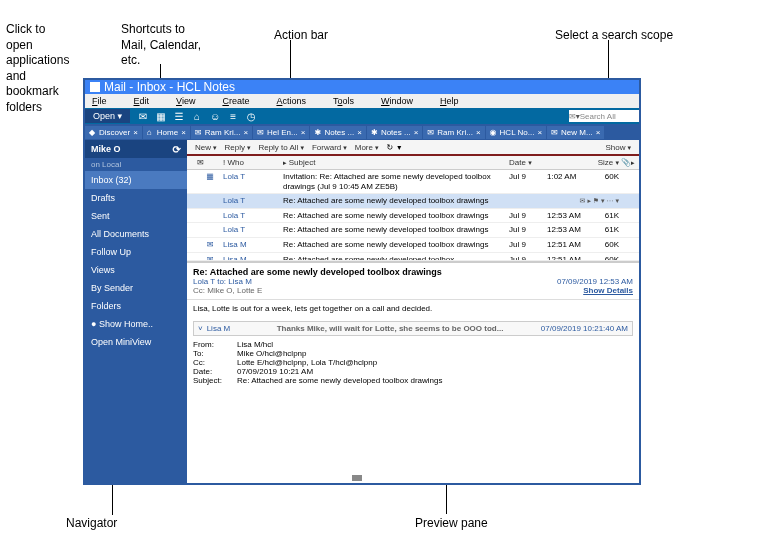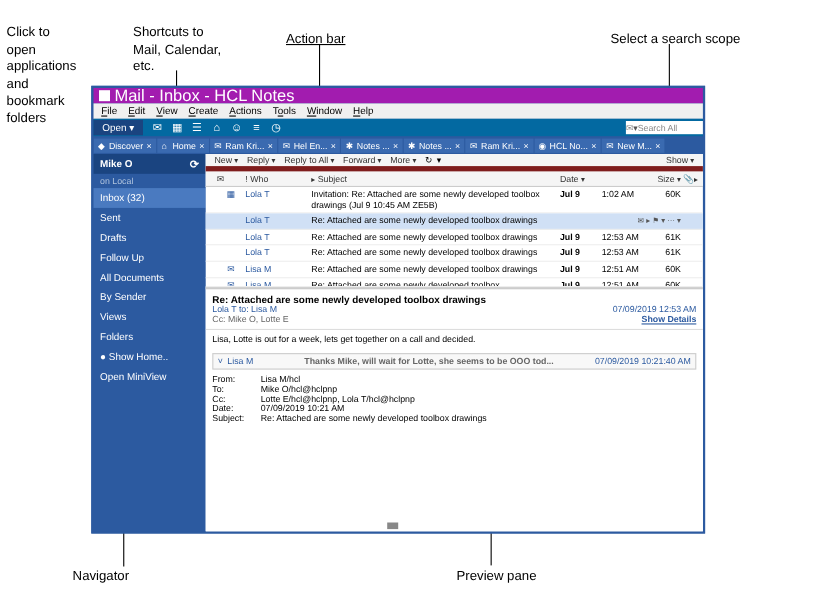--- a/index.html
+++ b/index.html
@@ -3,24 +3,24 @@
 <meta charset="utf-8">
 <style>
   * { box-sizing: border-box; margin: 0; padding: 0; font-family: Arial, sans-serif; }
   body { width: 762px; height: 542px; background: #fff; position: relative; font-size: 10px; }
   
   .annotation { position: absolute; font-size: 12px; color: #000; line-height: 1.3; }
   .ann-line { position: absolute; background: #000; }
   
   .app-window { position: absolute; left: 83px; top: 78px; width: 558px; height: 407px; background: #2c5aa0; border: 2px solid #2c5aa0; }
   
-  .title-bar { height: 14px; background: #a21caf; color: #fff; font-size: 15px; padding: 1px 5px; display: flex; align-items: center; }
+  .title-bar { height: 14px; background: #3b82f6; color: #fff; font-size: 12px; padding: 1px 5px; display: flex; align-items: center; }
   .title-icon { width: 10px; height: 10px; background: #fff; margin-right: 4px; display: inline-block; }
   
-  .menu-bar { height: 14px; background: #f0f0f0; display: flex; align-items: center; padding: 0 2px; font-size: 9px; }
+  .menu-bar { height: 14px; background: #f0f0f0; display: flex; align-items: center; padding: 0 2px; font-size: 9px; gap: 17px; }
   .menu-bar span { padding: 0 5px; cursor: default; }
   .menu-bar span u { text-decoration: underline; }
   
   .toolbar-row { height: 16px; background: #0369a1; display: flex; align-items: center; }
   .open-btn { background: #1a4480; color: #fff; font-size: 9px; padding: 2px 8px; margin-right: 4px; }
   .tb-icon { width: 14px; height: 14px; margin: 0 2px; color: #fff; display: flex; align-items: center; justify-content: center; font-size: 10px; }
   .search-box { margin-left: auto; background: #fff; width: 70px; height: 12px; display: flex; align-items: center; font-size: 8px; color: #888; }
   
   .tab-row { height: 16px; background: #2c5aa0; display: flex; align-items: center; overflow: hidden; }
   .tab { background: #3a6ab0; color: #fff; font-size: 8px; padding: 2px 4px; margin-right: 1px; display: flex; align-items: center; white-space: nowrap; }
@@ -31,42 +31,42 @@
   
   .navigator { width: 102px; background: #2c5aa0; color: #fff; font-size: 9px; }
   .nav-header { padding: 4px 6px; font-weight: bold; background: #1a4480; }
   .nav-subheader { padding: 2px 6px; font-size: 8px; color: #b0c4de; }
   .nav-item { padding: 4px 6px; cursor: default; }
   .nav-item.active { background: #4a7ac0; }
   .nav-refresh { float: right; font-size: 10px; }
   
   .content-area { flex: 1; background: #fff; display: flex; flex-direction: column; }
   
-  .action-bar { height: 16px; background: #f5f5f5; border-bottom: 5px solid #7f1d1d; display: flex; align-items: center; font-size: 8px; padding: 0 4px; }
+  .action-bar { height: 16px; background: #f5f5f5; border-bottom: 2px solid #7f1d1d; display: flex; align-items: center; font-size: 8px; padding: 0 4px; }
   .action-bar .act { padding: 0 4px; color: #333; }
   .action-bar .act::after { content: " ▾"; font-size: 7px; }
   .show-btn { margin-left: auto; padding: 0 4px; }
   
   .list-header { height: 14px; background: #f5f5f5; border-bottom: 1px solid #ccc; display: flex; align-items: center; font-size: 8px; color: #333; }
   .col-icon { width: 36px; padding-left: 10px; }
   .col .arrow { font-size: 7px; }
   .col-who { width: 60px; }
   .col-subject { flex: 1; }
   .col-date { width: 38px; }
   .col-time { width: 44px; }
   .col-size { width: 30px; text-align: right; padding-right: 2px; }
   .col-extra { width: 18px; }
   
   .msg-list { flex: 0 0 auto; }
   .msg-row { display: flex; align-items: flex-start; font-size: 8px; border-bottom: 1px solid #eee; padding: 2px 0; }
   .msg-row.selected { background: #d0e0f5; }
   .msg-icon { width: 36px; text-align: center; color: #2c5aa0; padding-left: 10px; }
   .msg-who { width: 60px; color: #2c5aa0; }
   .msg-subject { flex: 1; padding-right: 4px; line-height: 1.2; }
-  .msg-date { width: 38px; font-weight: bold; }
+  .msg-date { width: 38px; }
   .msg-time { width: 44px; }
   .msg-size { width: 30px; text-align: right; padding-right: 2px; }
   .msg-extra { width: 18px; }
   .msg-actions { font-size: 7px; color: #555; }
   
   .preview-pane { flex: 1; border-top: 2px solid #ccc; background: #fff; font-size: 8px; overflow: hidden; }
   .preview-header { padding: 4px 6px; border-bottom: 1px solid #ddd; }
   .preview-subject { font-weight: bold; font-size: 9px; }
   .preview-meta { color: #2c5aa0; font-size: 8px; display: flex; justify-content: space-between; }
   .preview-meta2 { color: #666; font-size: 8px; display: flex; justify-content: space-between; }
@@ -89,21 +89,21 @@
 
 <div class="annotation" style="left: 6px; top: 22px; width: 75px; white-space: pre-line;">Click to
 open
 applications
 and
 bookmark
 folders</div>
 <div class="annotation" style="left: 121px; top: 22px; width: 100px; white-space: pre-line;">Shortcuts to
 Mail, Calendar,
 etc.</div>
-<div class="annotation" style="left: 260px; top: 28px; white-space: pre-line; text-decoration: underline;">Action bar</div>
+<div class="annotation" style="left: 274px; top: 28px; white-space: pre-line;">Action bar</div>
 <div class="annotation" style="left: 555px; top: 28px; white-space: pre-line; text-align: right;">Select a search scope</div>
 <div class="annotation" style="left: 66px; top: 516px; white-space: pre-line;">Navigator</div>
 <div class="annotation" style="left: 415px; top: 516px; white-space: pre-line;">Preview pane</div>
 
 <div class="ann-line" style="left:96px; top:100px; width:1px; height:20px;"></div>
 <div class="ann-line" style="left:96px; top:120px; width:1px; height:0;"></div>
 <div class="ann-line" style="left:160px; top:64px; width:1px; height:42px;"></div>
 <div class="ann-line" style="left:290px; top:40px; width:1px; height:98px;"></div>
 <div class="ann-line" style="left:608px; top:40px; width:1px; height:66px;"></div>
 <div class="ann-line" style="left:112px; top:484px; width:1px; height:31px;"></div>
@@ -194,26 +194,26 @@
 
   <div class="main-area">
     <div class="navigator">
       <div class="nav-header">
         <span>Mike O</span>
         <span class="nav-refresh">⟳</span>
       </div>
       <div class="nav-subheader">on Local</div>
       <div id="navitems">
           <div class="nav-item active">Inbox (32)</div>
+          <div class="nav-item">Drafts</div>
           <div class="nav-item">Sent</div>
-          <div class="nav-item">Drafts</div>
+          <div class="nav-item">All Documents</div>
           <div class="nav-item">Follow Up</div>
-          <div class="nav-item">All Documents</div>
+          <div class="nav-item">Views</div>
           <div class="nav-item">By Sender</div>
-          <div class="nav-item">Views</div>
           <div class="nav-item">Folders</div>
           <div class="nav-item">● Show Home..</div>
           <div class="nav-item">Open MiniView</div>
         </div>
     </div>
 
     <div class="content-area">
       <div class="action-bar">
         <span class="act">New</span>
         <span class="act">Reply</span>

